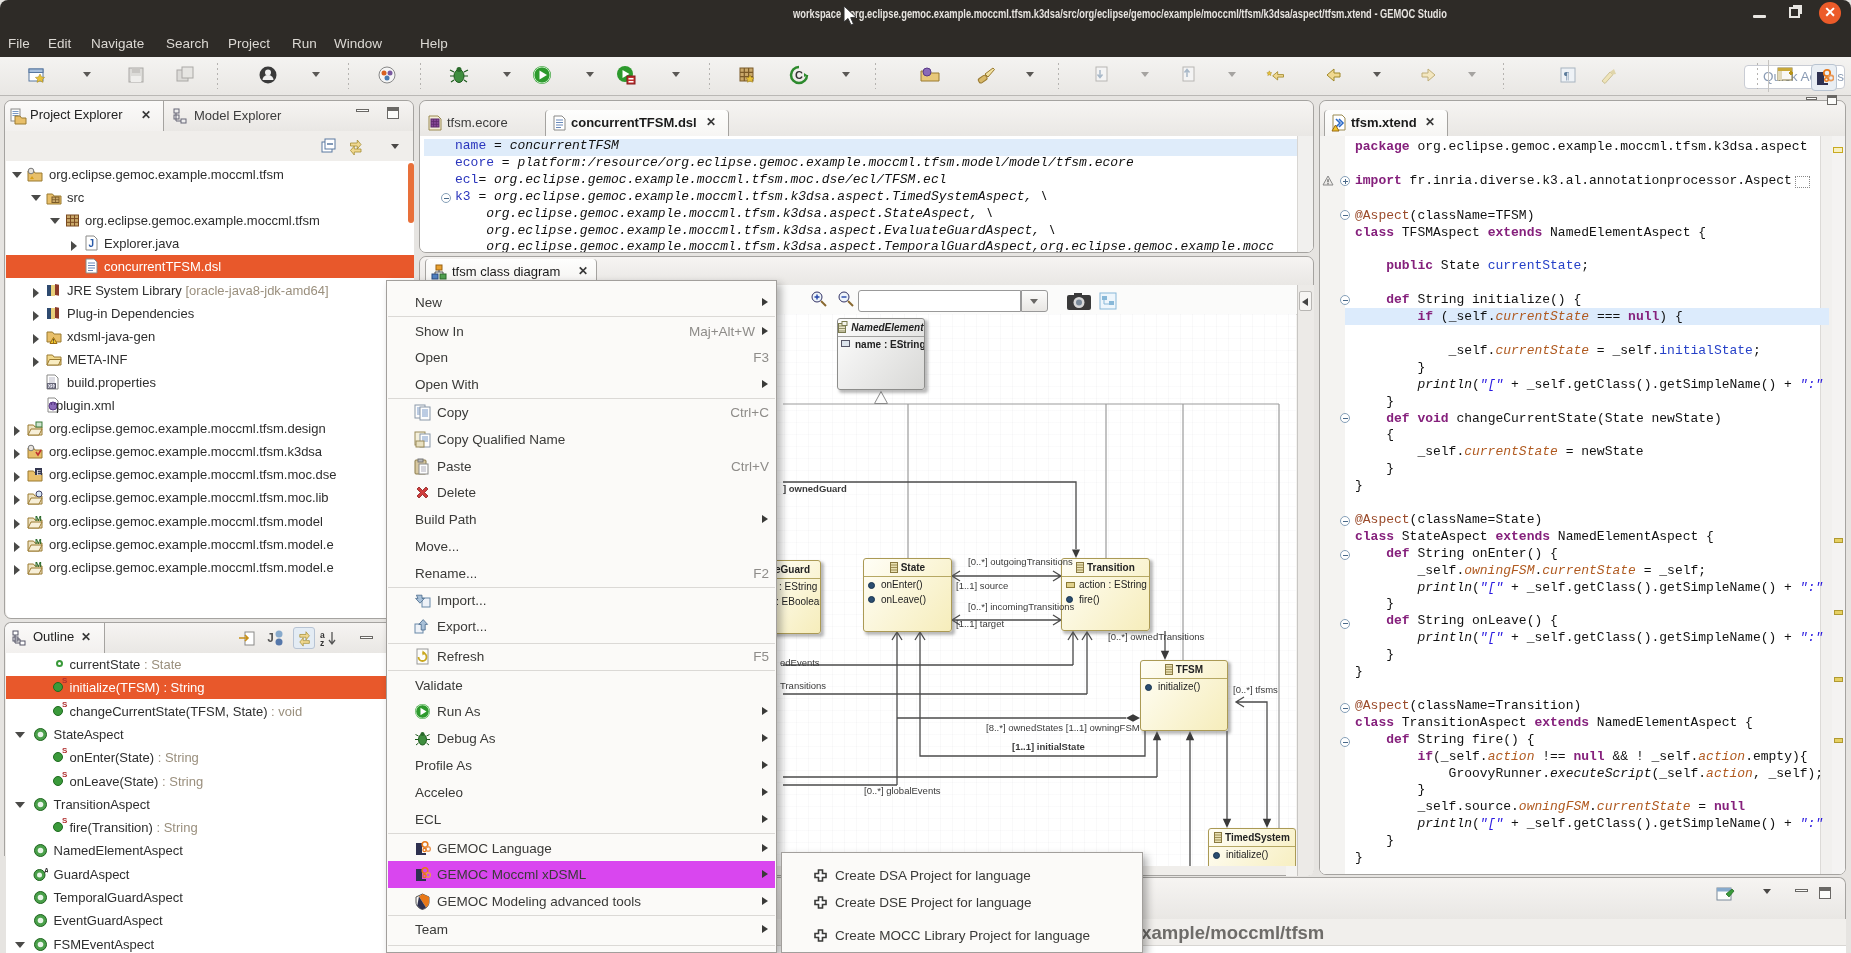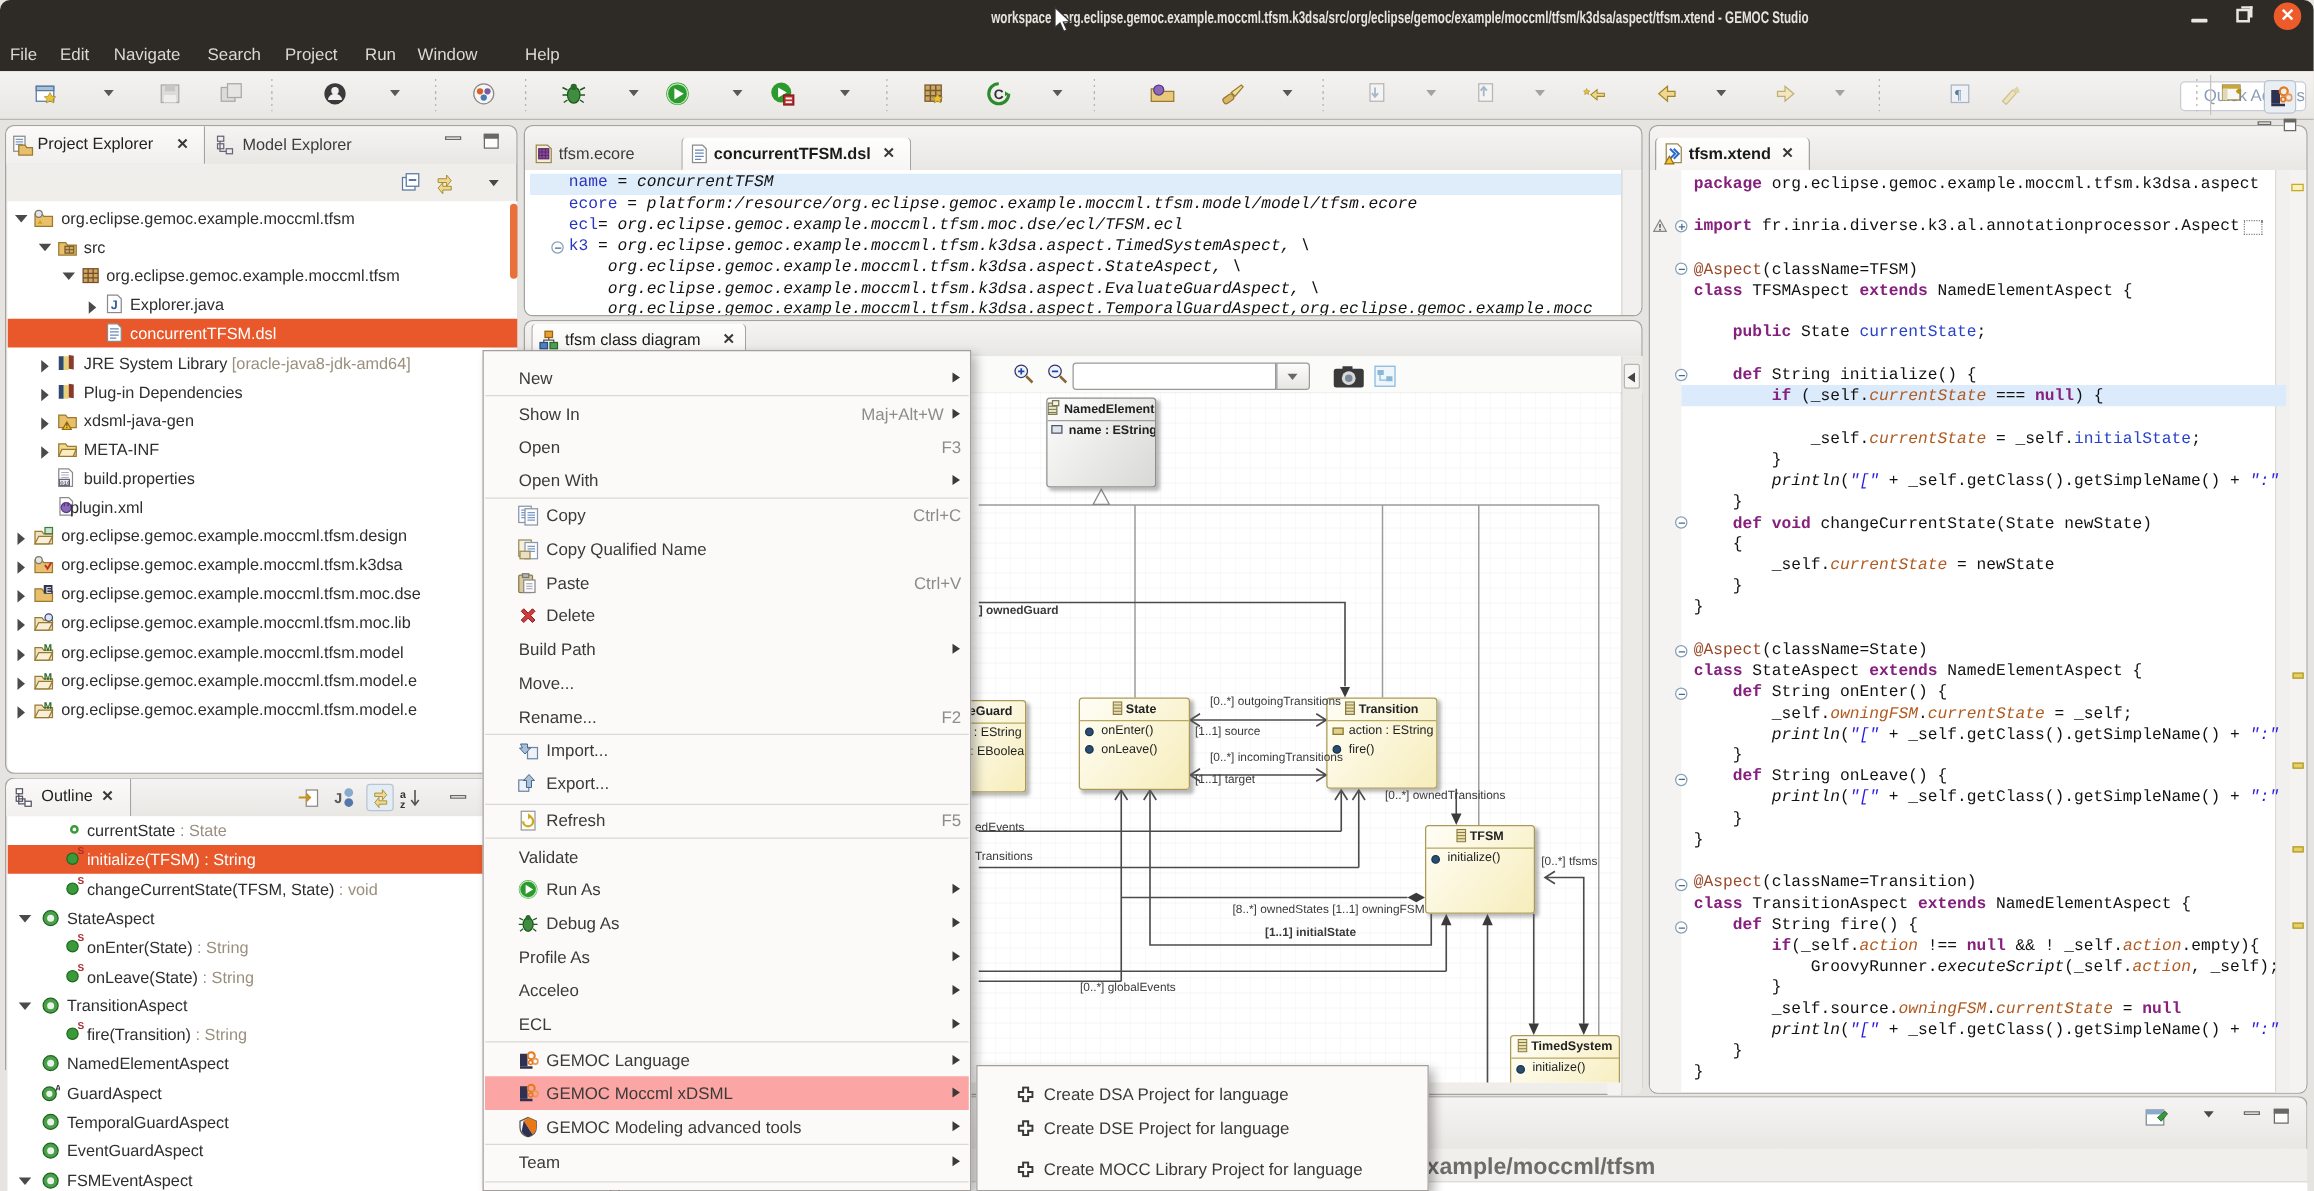--- a/index.html
+++ b/index.html
@@ -641,21 +641,21 @@
 <div class="dlabel" style="left:544px;top:287px">[0..*] incomingTransitions</div>
 <div class="dlabel" style="left:532px;top:304px">[1..1] target</div>
 <div class="dlabel" style="left:684px;top:317px">[0..*] ownedTransitions</div>
 <div class="dlabel" style="left:356px;top:343px">edEvents</div>
 <div class="dlabel" style="left:356px;top:366px">Transitions</div>
 <div class="dlabel" style="left:562px;top:408px">[8..*] ownedStates [1..1] owningFSM</div>
 <div class="dlabel" style="left:588px;top:427px;font-weight:bold">[1..1] initialState</div>
 <div class="dlabel" style="left:440px;top:471px">[0..*] globalEvents</div>
 <div class="dlabel" style="left:809px;top:370px">[0..*] tfsms</div>
 <div class="uml" style="left:413px;top:4px;width:88px;height:72px;background:linear-gradient(130deg,#fdfdfd,#d8d8d6);border-color:#8d8d8b">
- <div class="ttl" style="border-color:#a0a09e"><svg style="vertical-align:-2px" width="10" height="12" viewBox="0 0 10 12">
+ <div class="ttl" style="font-style:italic;border-color:#a0a09e"><svg style="vertical-align:-2px" width="10" height="12" viewBox="0 0 10 12">
           <rect x="0.5" y="2.5" width="7" height="9" fill="#e8e4c8" stroke="#7a7a50"></rect>
           <path d="M.5 5 h7 M.5 7.5 h7 M.5 10 h7" stroke="#7a7a50" stroke-width=".8"></path>
           <rect x="4" y="0.5" width="5" height="4" fill="#f4f4ec" stroke="#7a7a50"></rect>
         </svg> NamedElement</div>
  <div class="attr" style="font-weight:bold"><span class="abs" style="left:3px;top:1px;width:9px;height:7px;border:1px solid #556;background:#dce4ec"></span>name : EString</div>
 </div>
 <div class="uml" style="left:340px;top:246px;width:57px;height:74px">
  <div class="ttl">eGuard</div>
  <div class="attr" style="padding-left:14px">: EString</div>
  <div class="attr" style="padding-left:11px">: EBoolean</div>
@@ -922,21 +922,21 @@
       <svg class="micon" viewBox="0 0 17 17">
         <rect x="2" y="3" width="6" height="10" fill="#2e3150"></rect>
         <rect x="2" y="13" width="10" height="2" fill="#2e3150"></rect>
         <circle cx="11" cy="4.5" r="2.8" fill="none" stroke="#e87818" stroke-width="1.6"></circle>
         <circle cx="14.2" cy="9" r="2.2" fill="none" stroke="#e89858" stroke-width="1.4"></circle>
         <circle cx="10.5" cy="10" r="1.6" fill="none" stroke="#e87818" stroke-width="1.2"></circle>
       </svg>
       <span class="lbli">GEMOC Language</span>
       <span class="marr"></span>
     </div>
-<div class="mrow" style="top:580.3px;background:#fca5a5">
+<div class="mrow" style="top:580.3px;background:#d946ef">
       <svg class="micon" viewBox="0 0 17 17">
         <rect x="2" y="3" width="6" height="10" fill="#2e3150"></rect>
         <rect x="2" y="13" width="10" height="2" fill="#2e3150"></rect>
         <circle cx="11" cy="4.5" r="2.8" fill="none" stroke="#e87818" stroke-width="1.6"></circle>
         <circle cx="14.2" cy="9" r="2.2" fill="none" stroke="#e89858" stroke-width="1.4"></circle>
         <circle cx="10.5" cy="10" r="1.6" fill="none" stroke="#e87818" stroke-width="1.2"></circle>
       </svg>
       <span class="lbli">GEMOC Moccml xDSML</span>
       <span class="marr"></span>
     </div>

